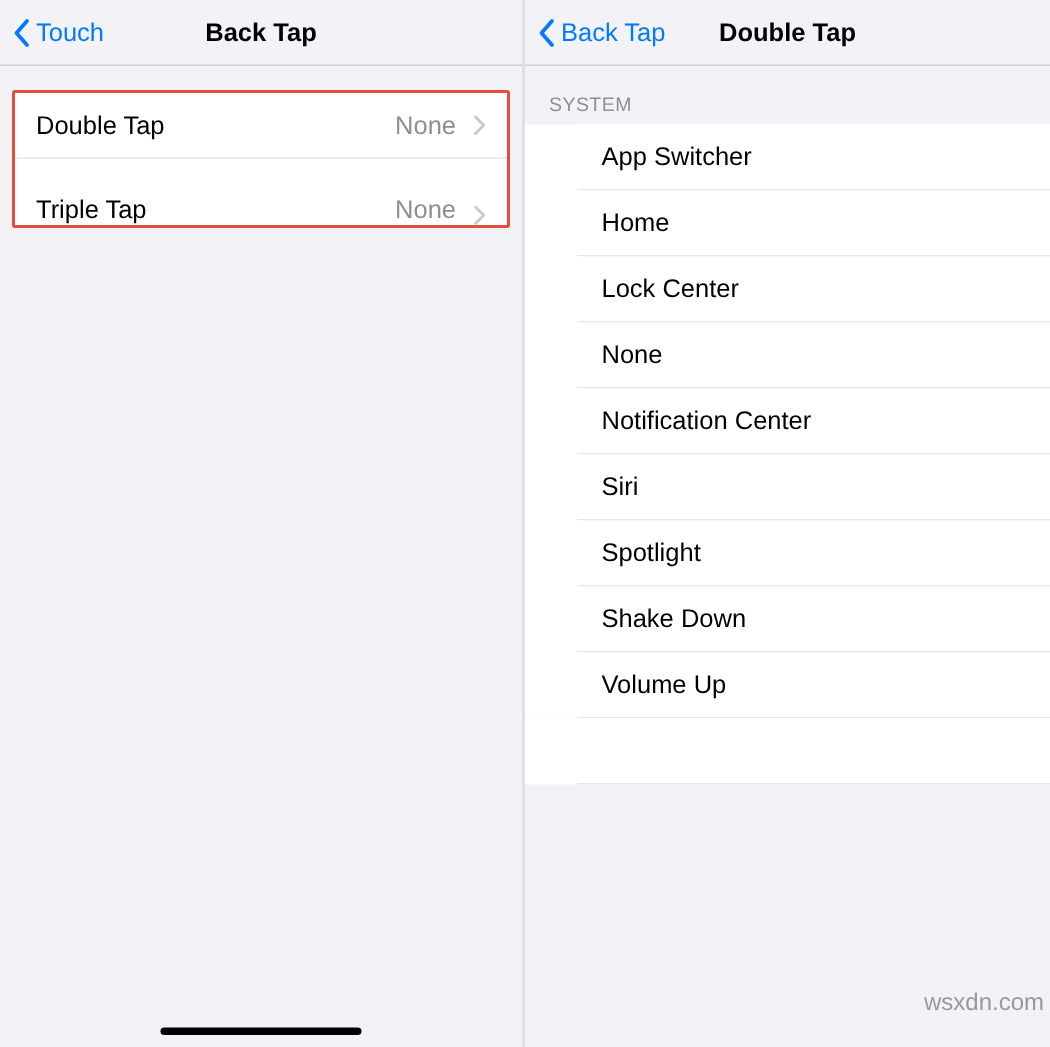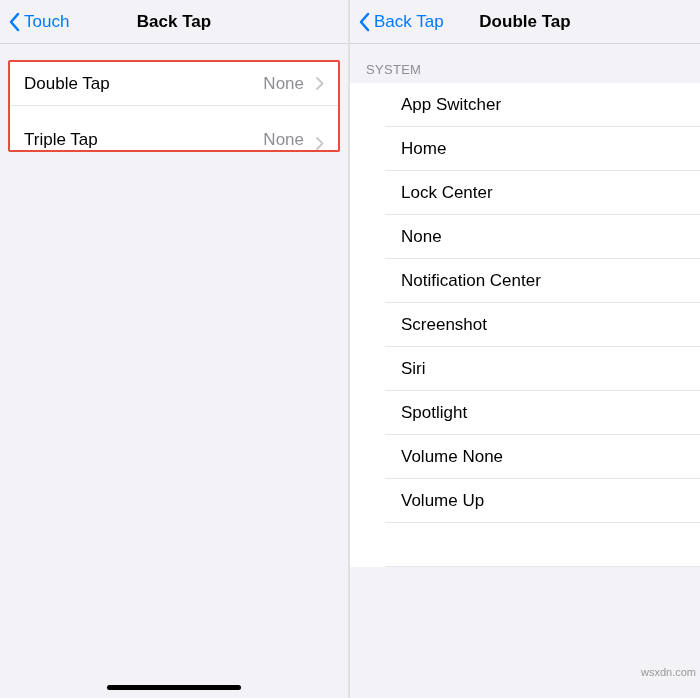--- a/index.html
+++ b/index.html
@@ -124,21 +124,21 @@
       transform: translateX(-50%);
       width: 134px;
       height: 5px;
       background: #000;
       border-radius: 3px;
     }
     .watermark {
       position: absolute;
       right: 4px;
       bottom: 20px;
-      font-size: 11px;
+      font-size: 16px;
       color: #999;
       z-index: 10;
       margin-left: 22px;
     }
   </style>
 </head>
 <body>
 
 <div class="screen screen-left">
   <div class="navbar">
@@ -193,30 +193,27 @@
       <div class="list-row">
           <span>Lock Center</span>
         </div>
       <div class="list-row">
           <span>None</span>
         </div>
       <div class="list-row">
           <span>Notification Center</span>
         </div>
       <div class="list-row">
-          <span>Screenshot</span>
-        </div>
-      <div class="list-row">
           <span>Siri</span>
         </div>
       <div class="list-row">
           <span>Spotlight</span>
         </div>
       <div class="list-row">
-          <span>Volume None</span>
+          <span>Shake Down</span>
         </div>
       <div class="list-row">
           <span>Volume Up</span>
         </div>
     </div>
     <div class="list-group">
       <div class="list-row"></div>
 
     </div>
   </div>

